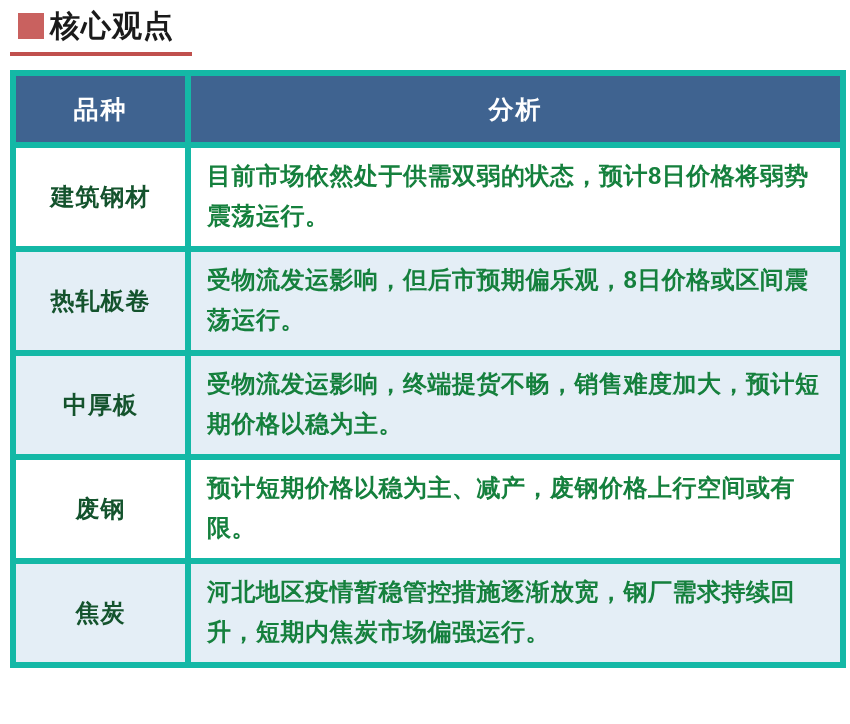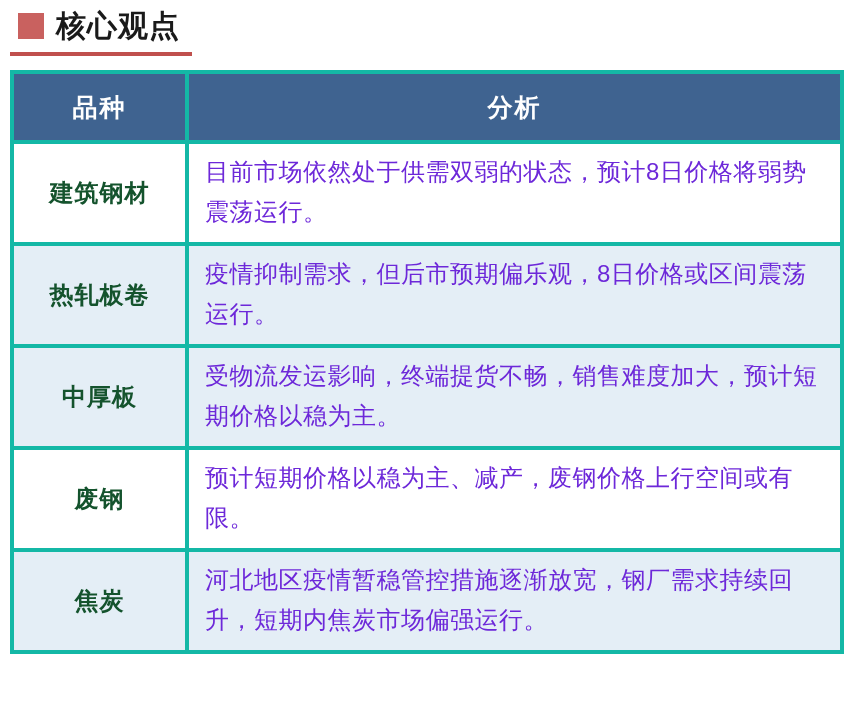--- a/index.html
+++ b/index.html
@@ -30,21 +30,21 @@
   .title-marker {
     width: 26px;
     height: 26px;
     background: #c9615f;
     flex: 0 0 auto;
   }
   .title-text {
     font-size: 30px;
     font-weight: bold;
     color: #1a1a1a;
-    margin-left: 12px;
+    margin-left: 6px;
     letter-spacing: 1px;
     line-height: 30px;
   }
   .title-underline {
     position: absolute;
     left: 10px;
     top: 52px;
     width: 182px;
     height: 4px;
     background: #c0504d;
@@ -56,21 +56,21 @@
     top: 70px;
     width: 830px;
   }
   table.core-table {
     border-collapse: collapse;
     width: 830px;
     table-layout: fixed;
   }
   table.core-table th,
   table.core-table td {
-    border: 4px solid #14b8a6;
+    border: 6px solid #14b8a6;
     vertical-align: middle;
   }
   thead th {
     background: #3f6390;
     color: #ffffff;
     font-size: 25px;
     font-weight: bold;
     letter-spacing: 2px;
     height: 64px;
     border: 1px solid #3f6390;
@@ -80,22 +80,22 @@
   td.variety {
     text-align: center;
     font-size: 24px;
     color: #14532d;
     font-weight: bold;
     letter-spacing: 1px;
   }
   td.analysis {
     text-align: left;
     font-size: 24px;
-    color: #6d28d9;
-    font-weight: normal;
+    color: #15803d;
+    font-weight: bold;
     padding: 8px 14px 10px 16px;
     line-height: 40px;
     letter-spacing: 0.5px;
   }
   tr.row-odd td { background: #ffffff; }
   tr.row-even td { background: #e4eef6; }
   tr.body-row { height: 91px; }
 </style>
 </head>
 <body>
@@ -120,21 +120,21 @@
           <th>分析</th>
         </tr>
       </thead>
       <tbody>
         <tr class="body-row row-odd">
           <td class="variety">建筑钢材</td>
           <td class="analysis">目前市场依然处于供需双弱的状态，预计8日价格将弱势震荡运行。</td>
         </tr>
         <tr class="body-row row-even">
           <td class="variety">热轧板卷</td>
-          <td class="analysis">疫情抑制需求，但后市预期偏乐观，8日价格或区间震荡运行。</td>
+          <td class="analysis">受物流发运影响，但后市预期偏乐观，8日价格或区间震荡运行。</td>
         </tr>
         <tr class="body-row row-even">
           <td class="variety">中厚板</td>
           <td class="analysis">受物流发运影响，终端提货不畅，销售难度加大，预计短期价格以稳为主。</td>
         </tr>
         <tr class="body-row row-odd">
           <td class="variety">废钢</td>
           <td class="analysis">预计短期价格以稳为主、减产，废钢价格上行空间或有限。</td>
         </tr>
         <tr class="body-row row-even">

